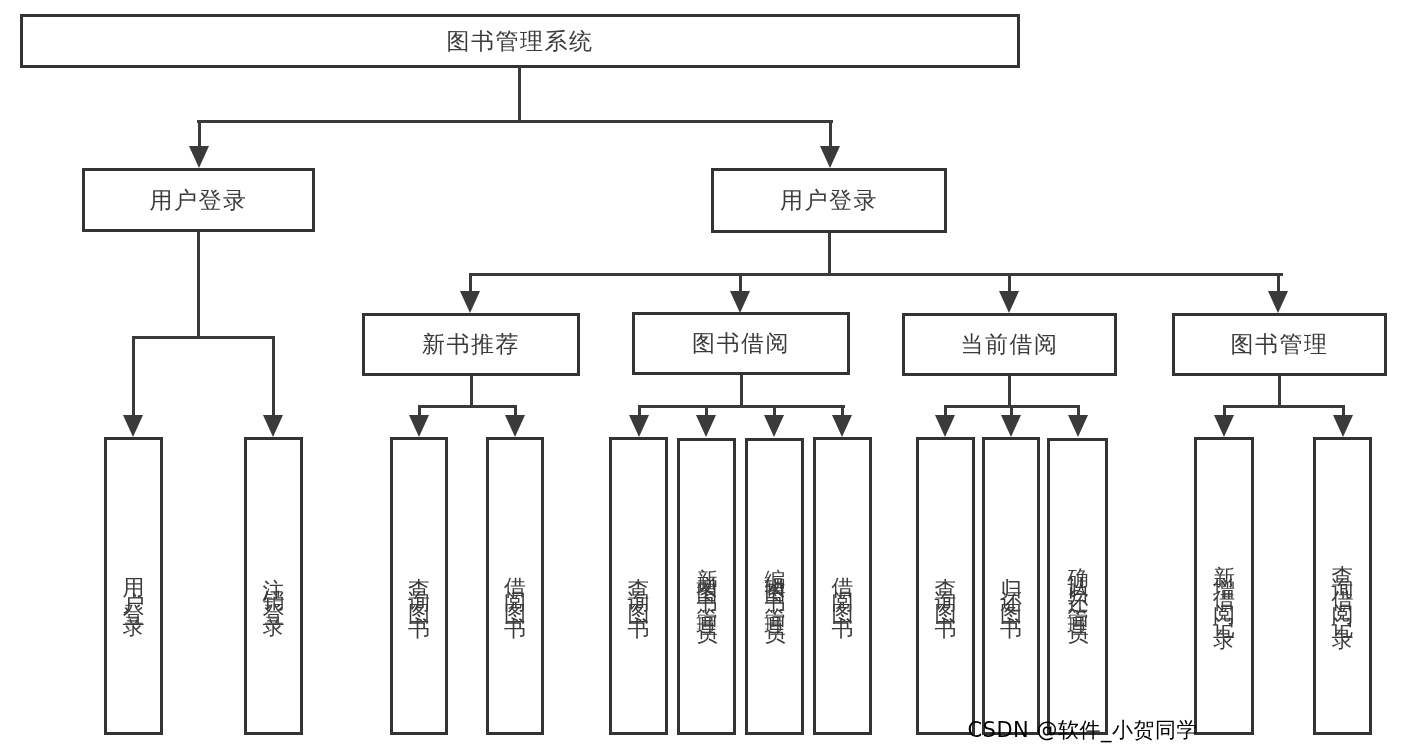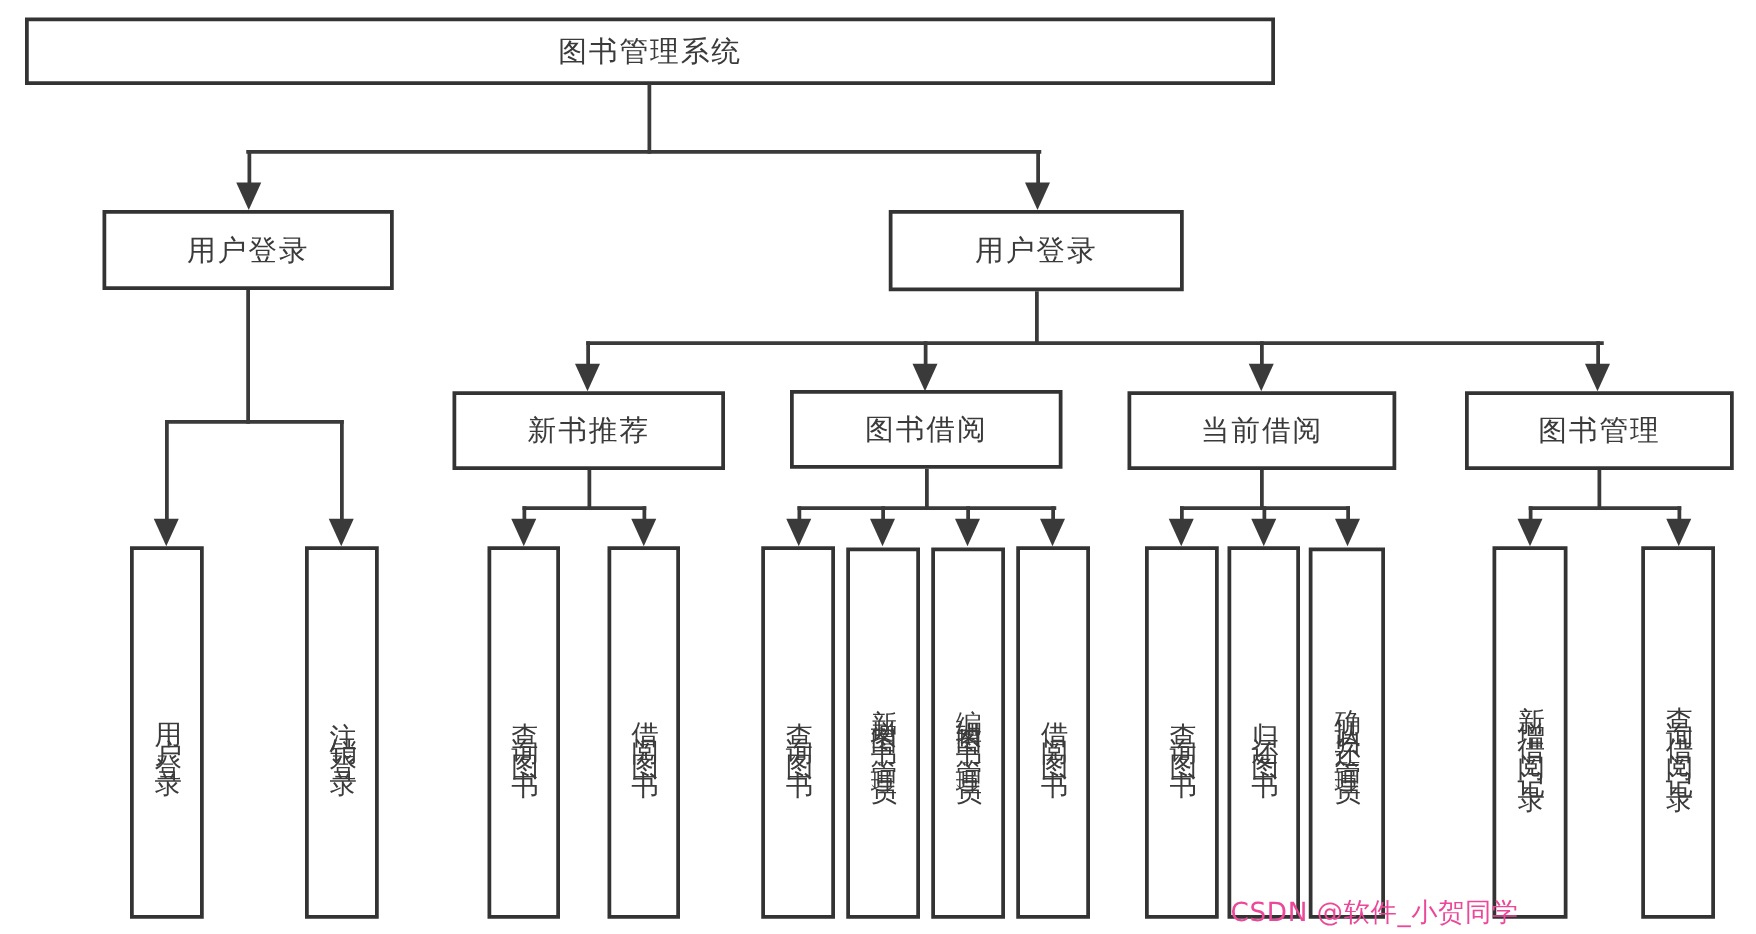--- a/index.html
+++ b/index.html
@@ -31,22 +31,22 @@
   .arrow::before{
     content:"";position:absolute;left:50%;margin-left:-1.5px;
     top:0;bottom:16px;width:3px;background:#3a3a3a;
   }
   .arrow::after{
     content:"";position:absolute;left:0;bottom:0;width:0;height:0;
     border-left:10px solid transparent;border-right:10px solid transparent;
     border-top:22px solid #3a3a3a;
   }
   .watermark{
-    position:absolute;right:7px;bottom:3px;
-    font-size:21px;color:#ec4899;letter-spacing:0.5px;
+    position:absolute;right:24px;bottom:3px;
+    font-size:21px;color:#000000;letter-spacing:0.5px;
     z-index:10;white-space:nowrap;
   }
 </style>
 </head>
 <body>
 
 <div class="stage">
 
   <div class="hbox" style="left:20px;top:14px;width:1000px;height:54px;">
     <span>图书管理系统</span>

